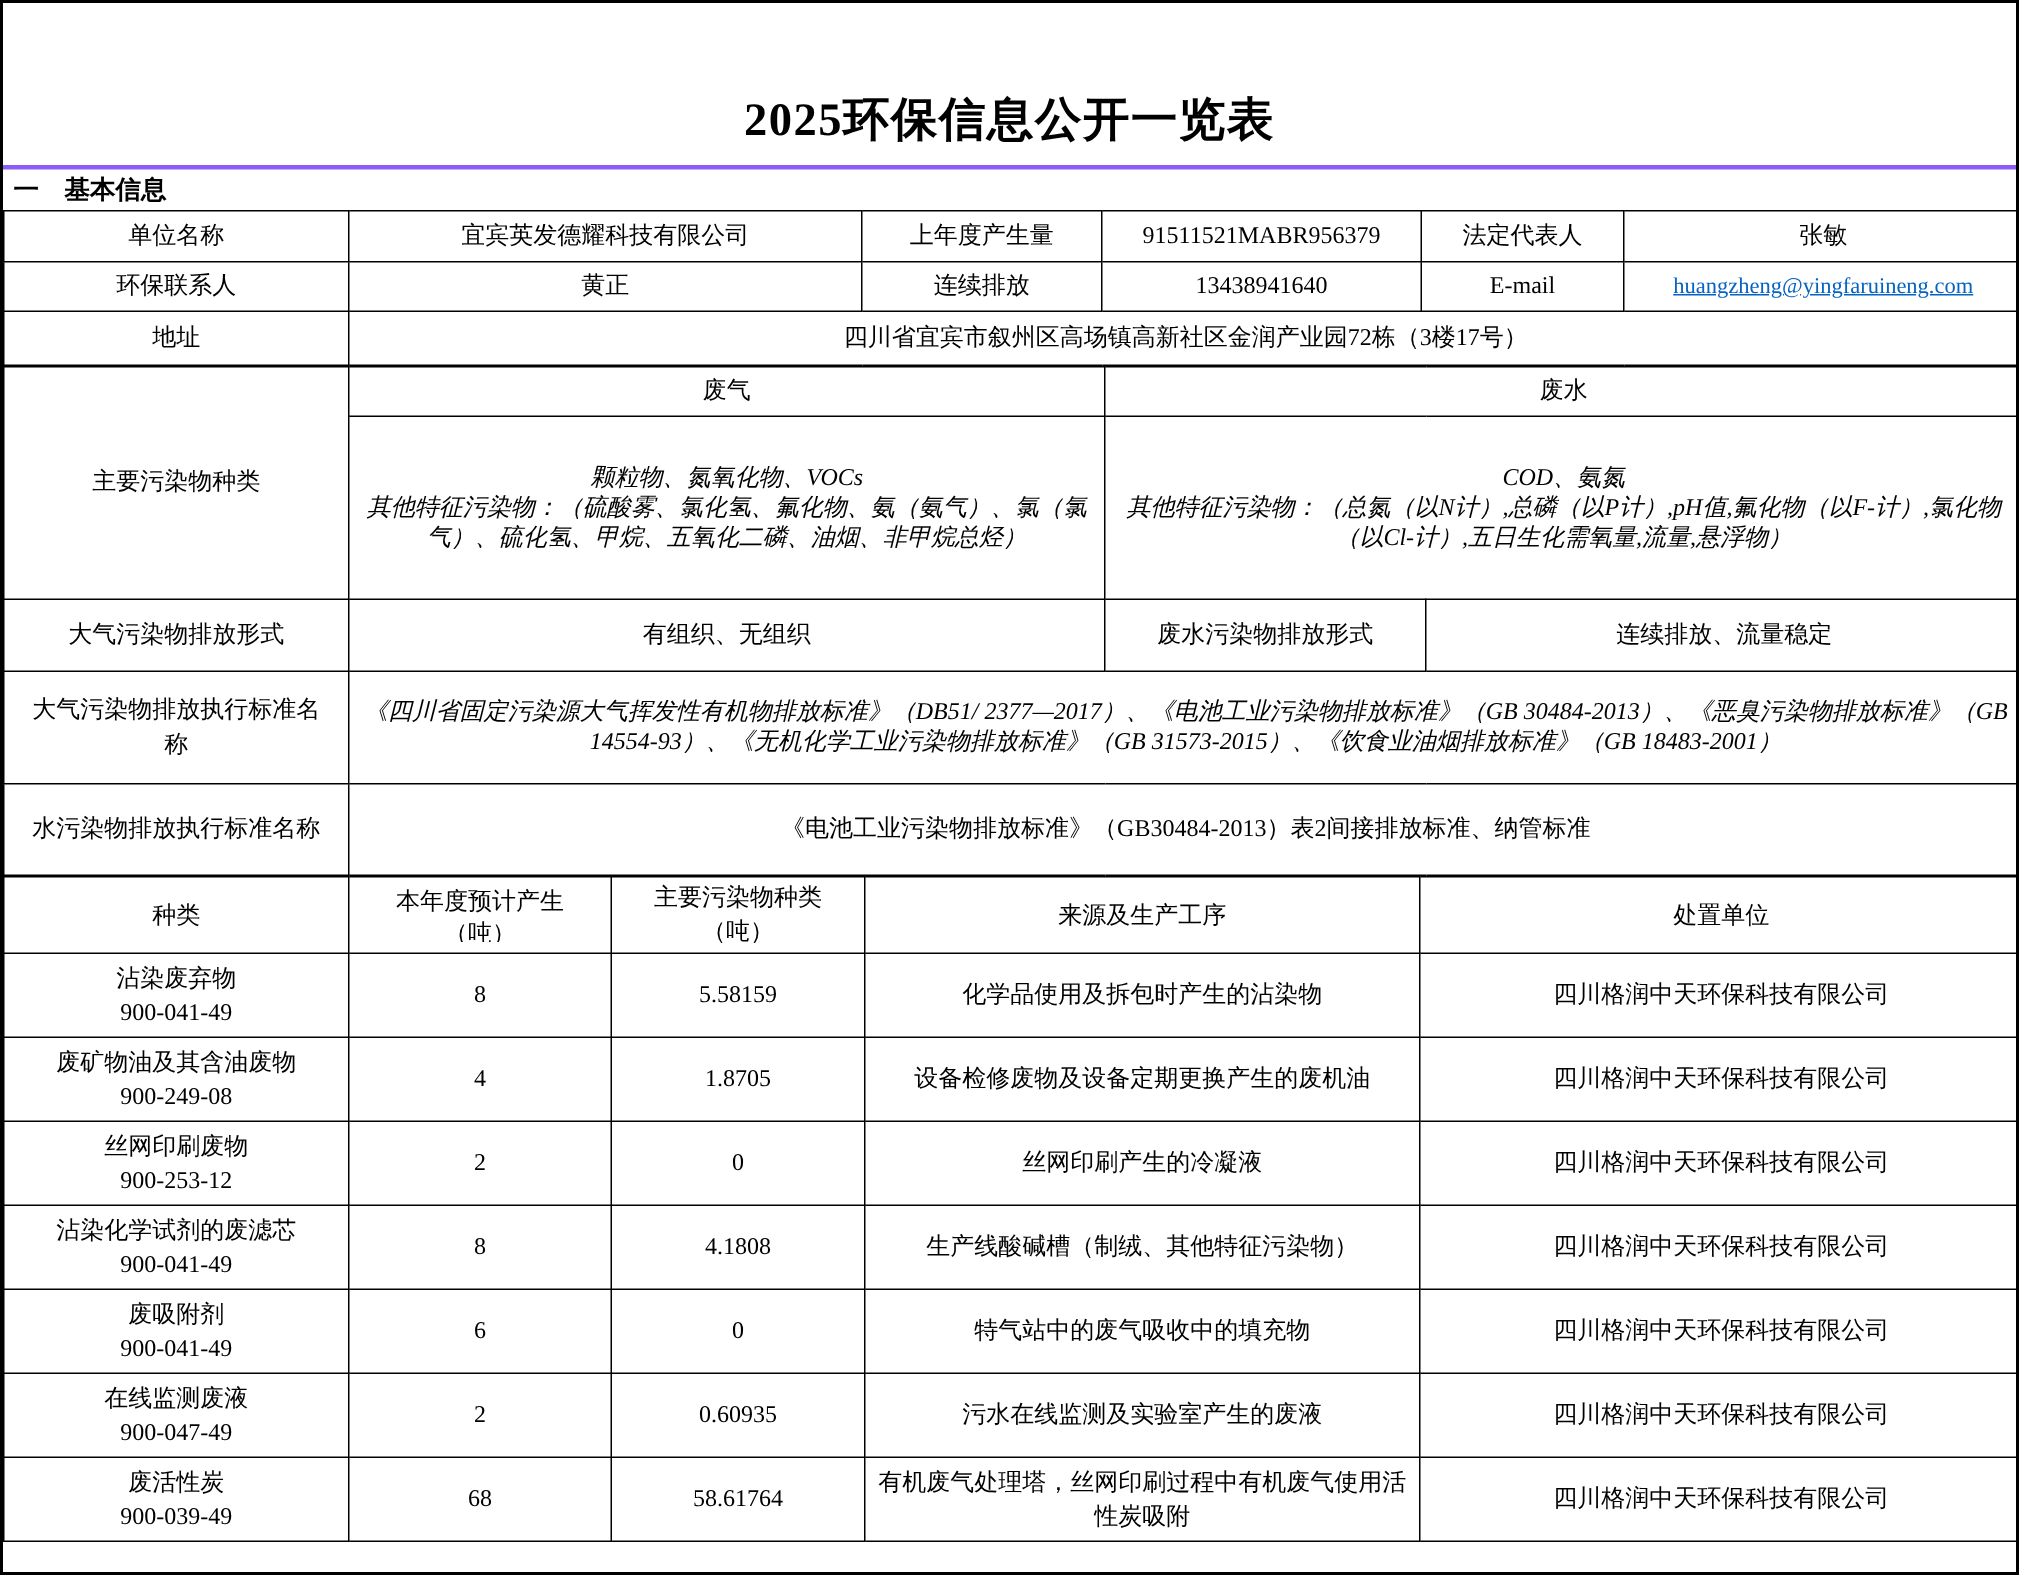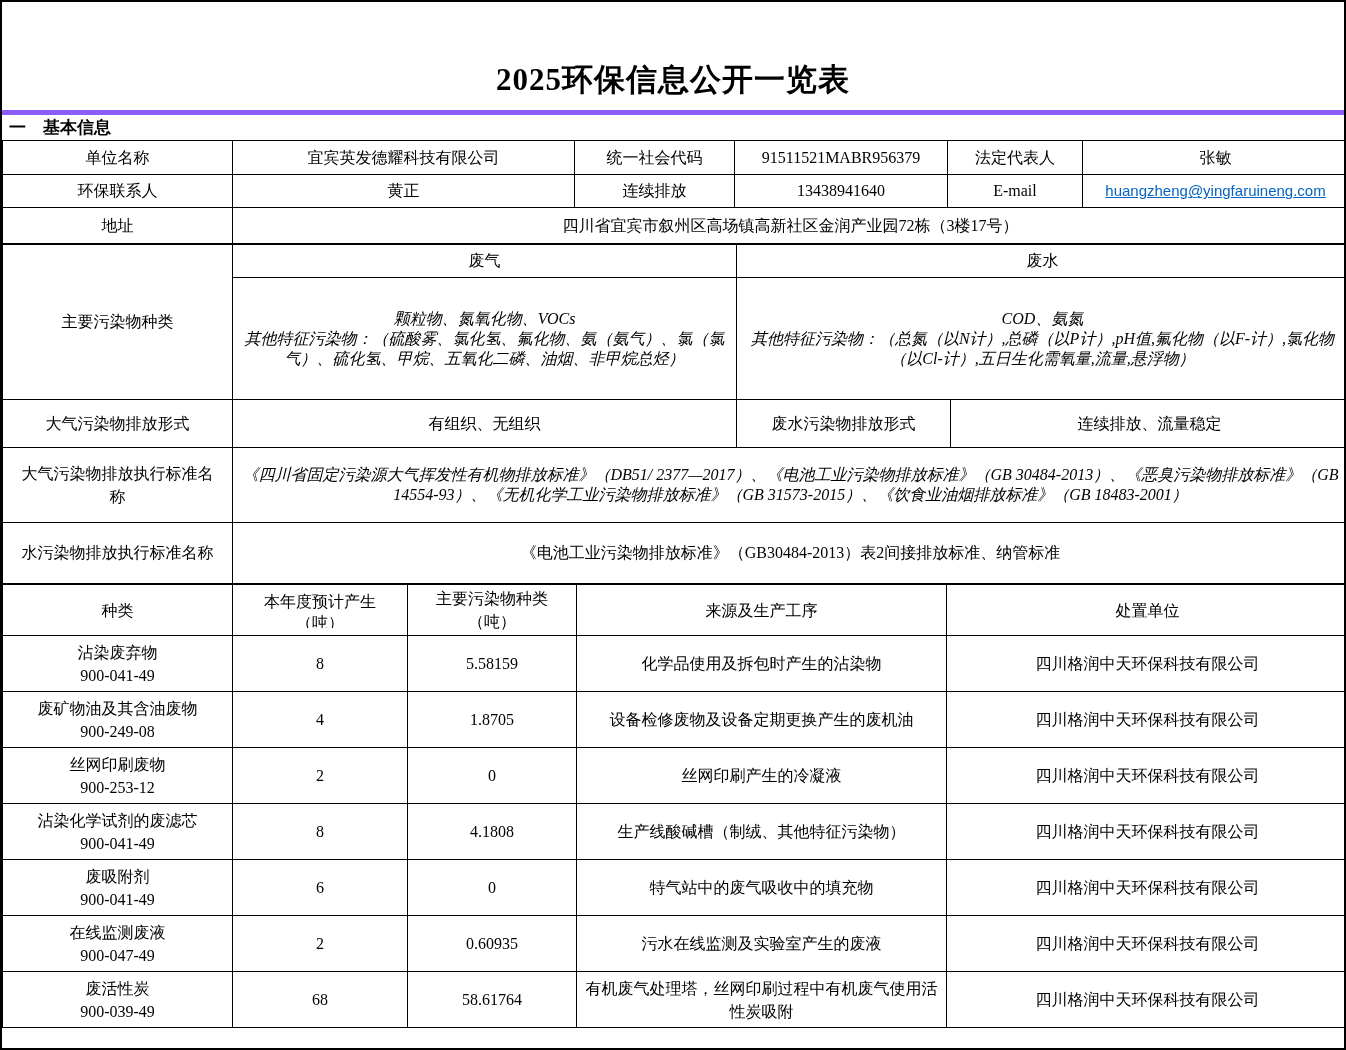--- a/index.html
+++ b/index.html
@@ -26,21 +26,21 @@
   }
   .band {
     height: 30px;
     display: flex;
     align-items: center;
     padding-left: 7px;
     font-size: 17px;
     font-weight: bold;
     white-space: pre-wrap;
   }
-  .band-1 { border-top: 5px solid #8b5cf6; }
+  .band-1 { border-top: 3px solid #8b5cf6; }
   .band-3 { height: 42px; }
   table {
     width: 100%;
     border-collapse: collapse;
     table-layout: fixed;
   }
   td {
     border: 1px solid #000;
     text-align: center;
     vertical-align: middle;
@@ -57,21 +57,21 @@
   .r56 { height: 56px; }
   .r61 { height: 61px; }
   .r75 { height: 75px; }
   .r122 { height: 122px; }
   .ml { white-space: pre-line; }
   .lh30 { line-height: 20px; font-style: italic; }
   .wrap-label { padding: 0 14px; }
   .email-link {
     color: #0563C1;
     text-decoration: underline;
-    font-family: Liberation Sans, sans-serif;
+    font-family: Liberation Serif, serif;
     font-size: 15px;
     cursor: pointer;
   }
   .two-line span { display: block; line-height: 23px; }
   .th-forecast { vertical-align: top; text-align: center; }
   .th-forecast .clip {
     display: block;
     height: 41px;
     overflow: hidden;
     white-space: pre-line;
@@ -94,21 +94,21 @@
         <col style="width:342px">
         <col style="width:160px">
       <col style="width:213px">
         <col style="width:135px">
         <col style="width:266px">
     </colgroup>
     <tbody>
         <tr class="r34">
       <td>单位名称</td>
       <td>宜宾英发德耀科技有限公司</td>
-      <td>统一社会代码</td>
+      <td>上年度产生量</td>
       <td>91511521MABR956379</td>
       <td>法定代表人</td>
       <td>张敏</td>
     </tr>
     <tr class="r33">
       <td>环保联系人</td>
       <td>黄正</td>
       <td>连续排放</td>
       <td>13438941640</td>
       <td>E-mail</td>

